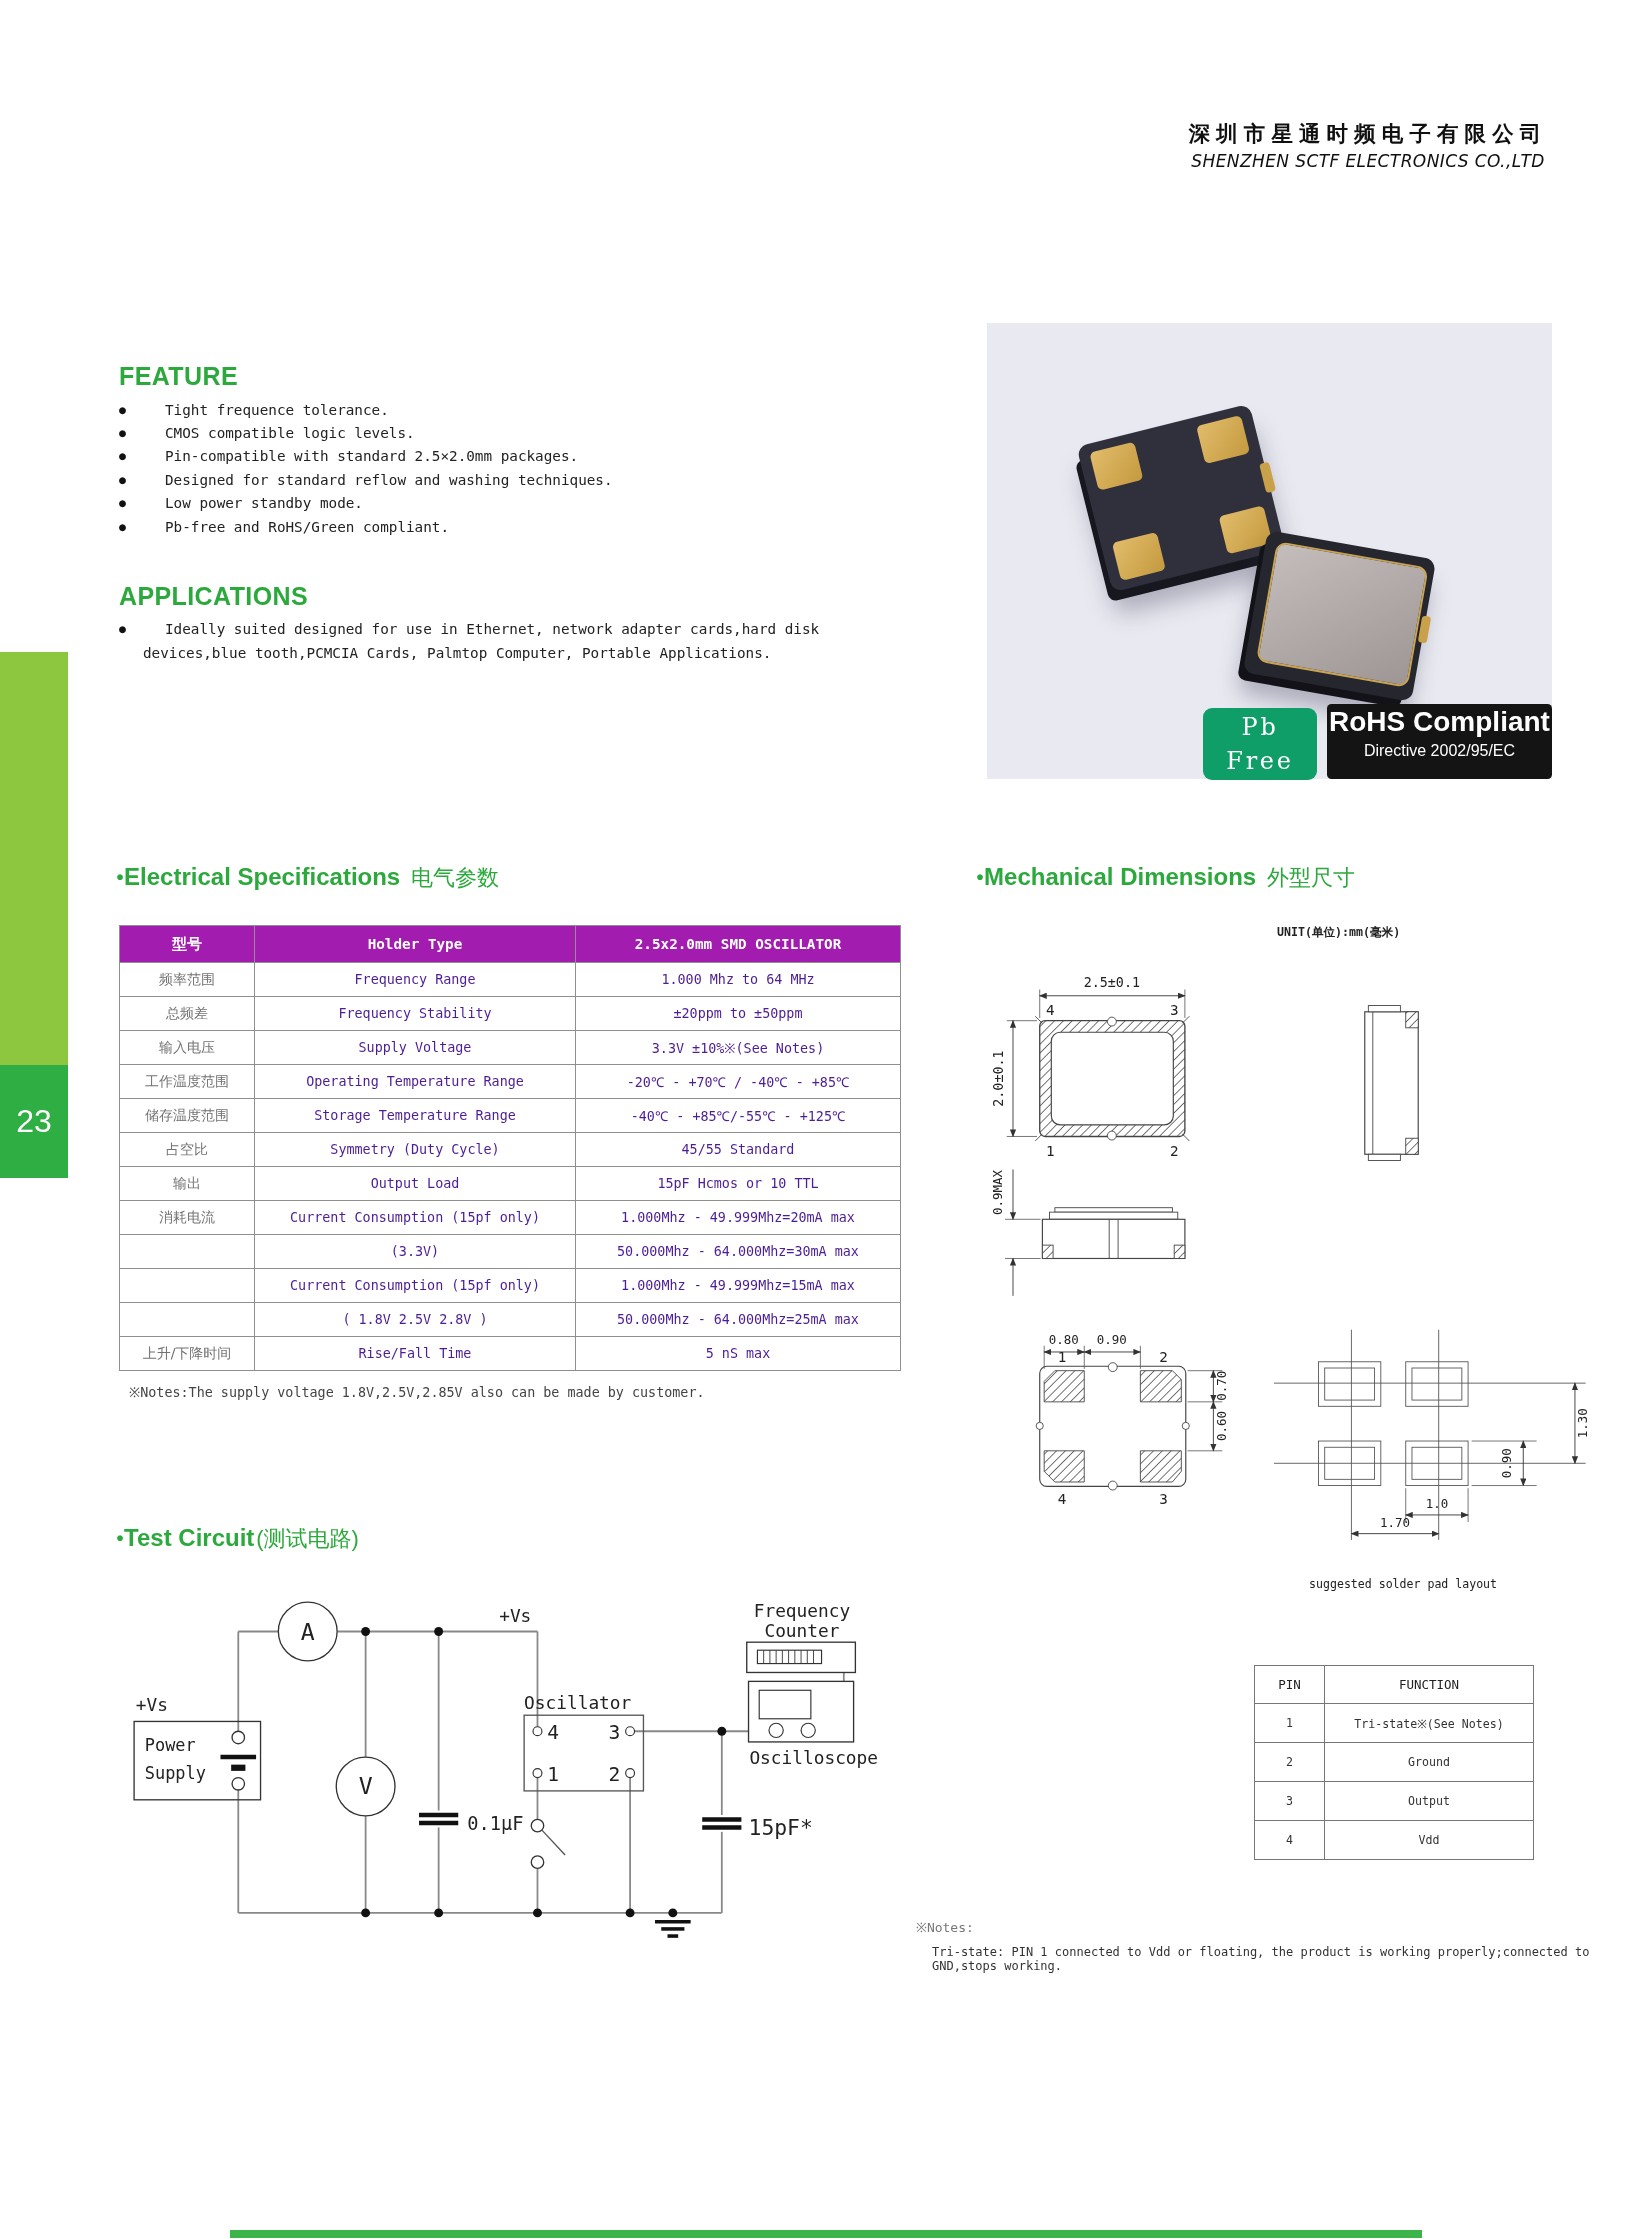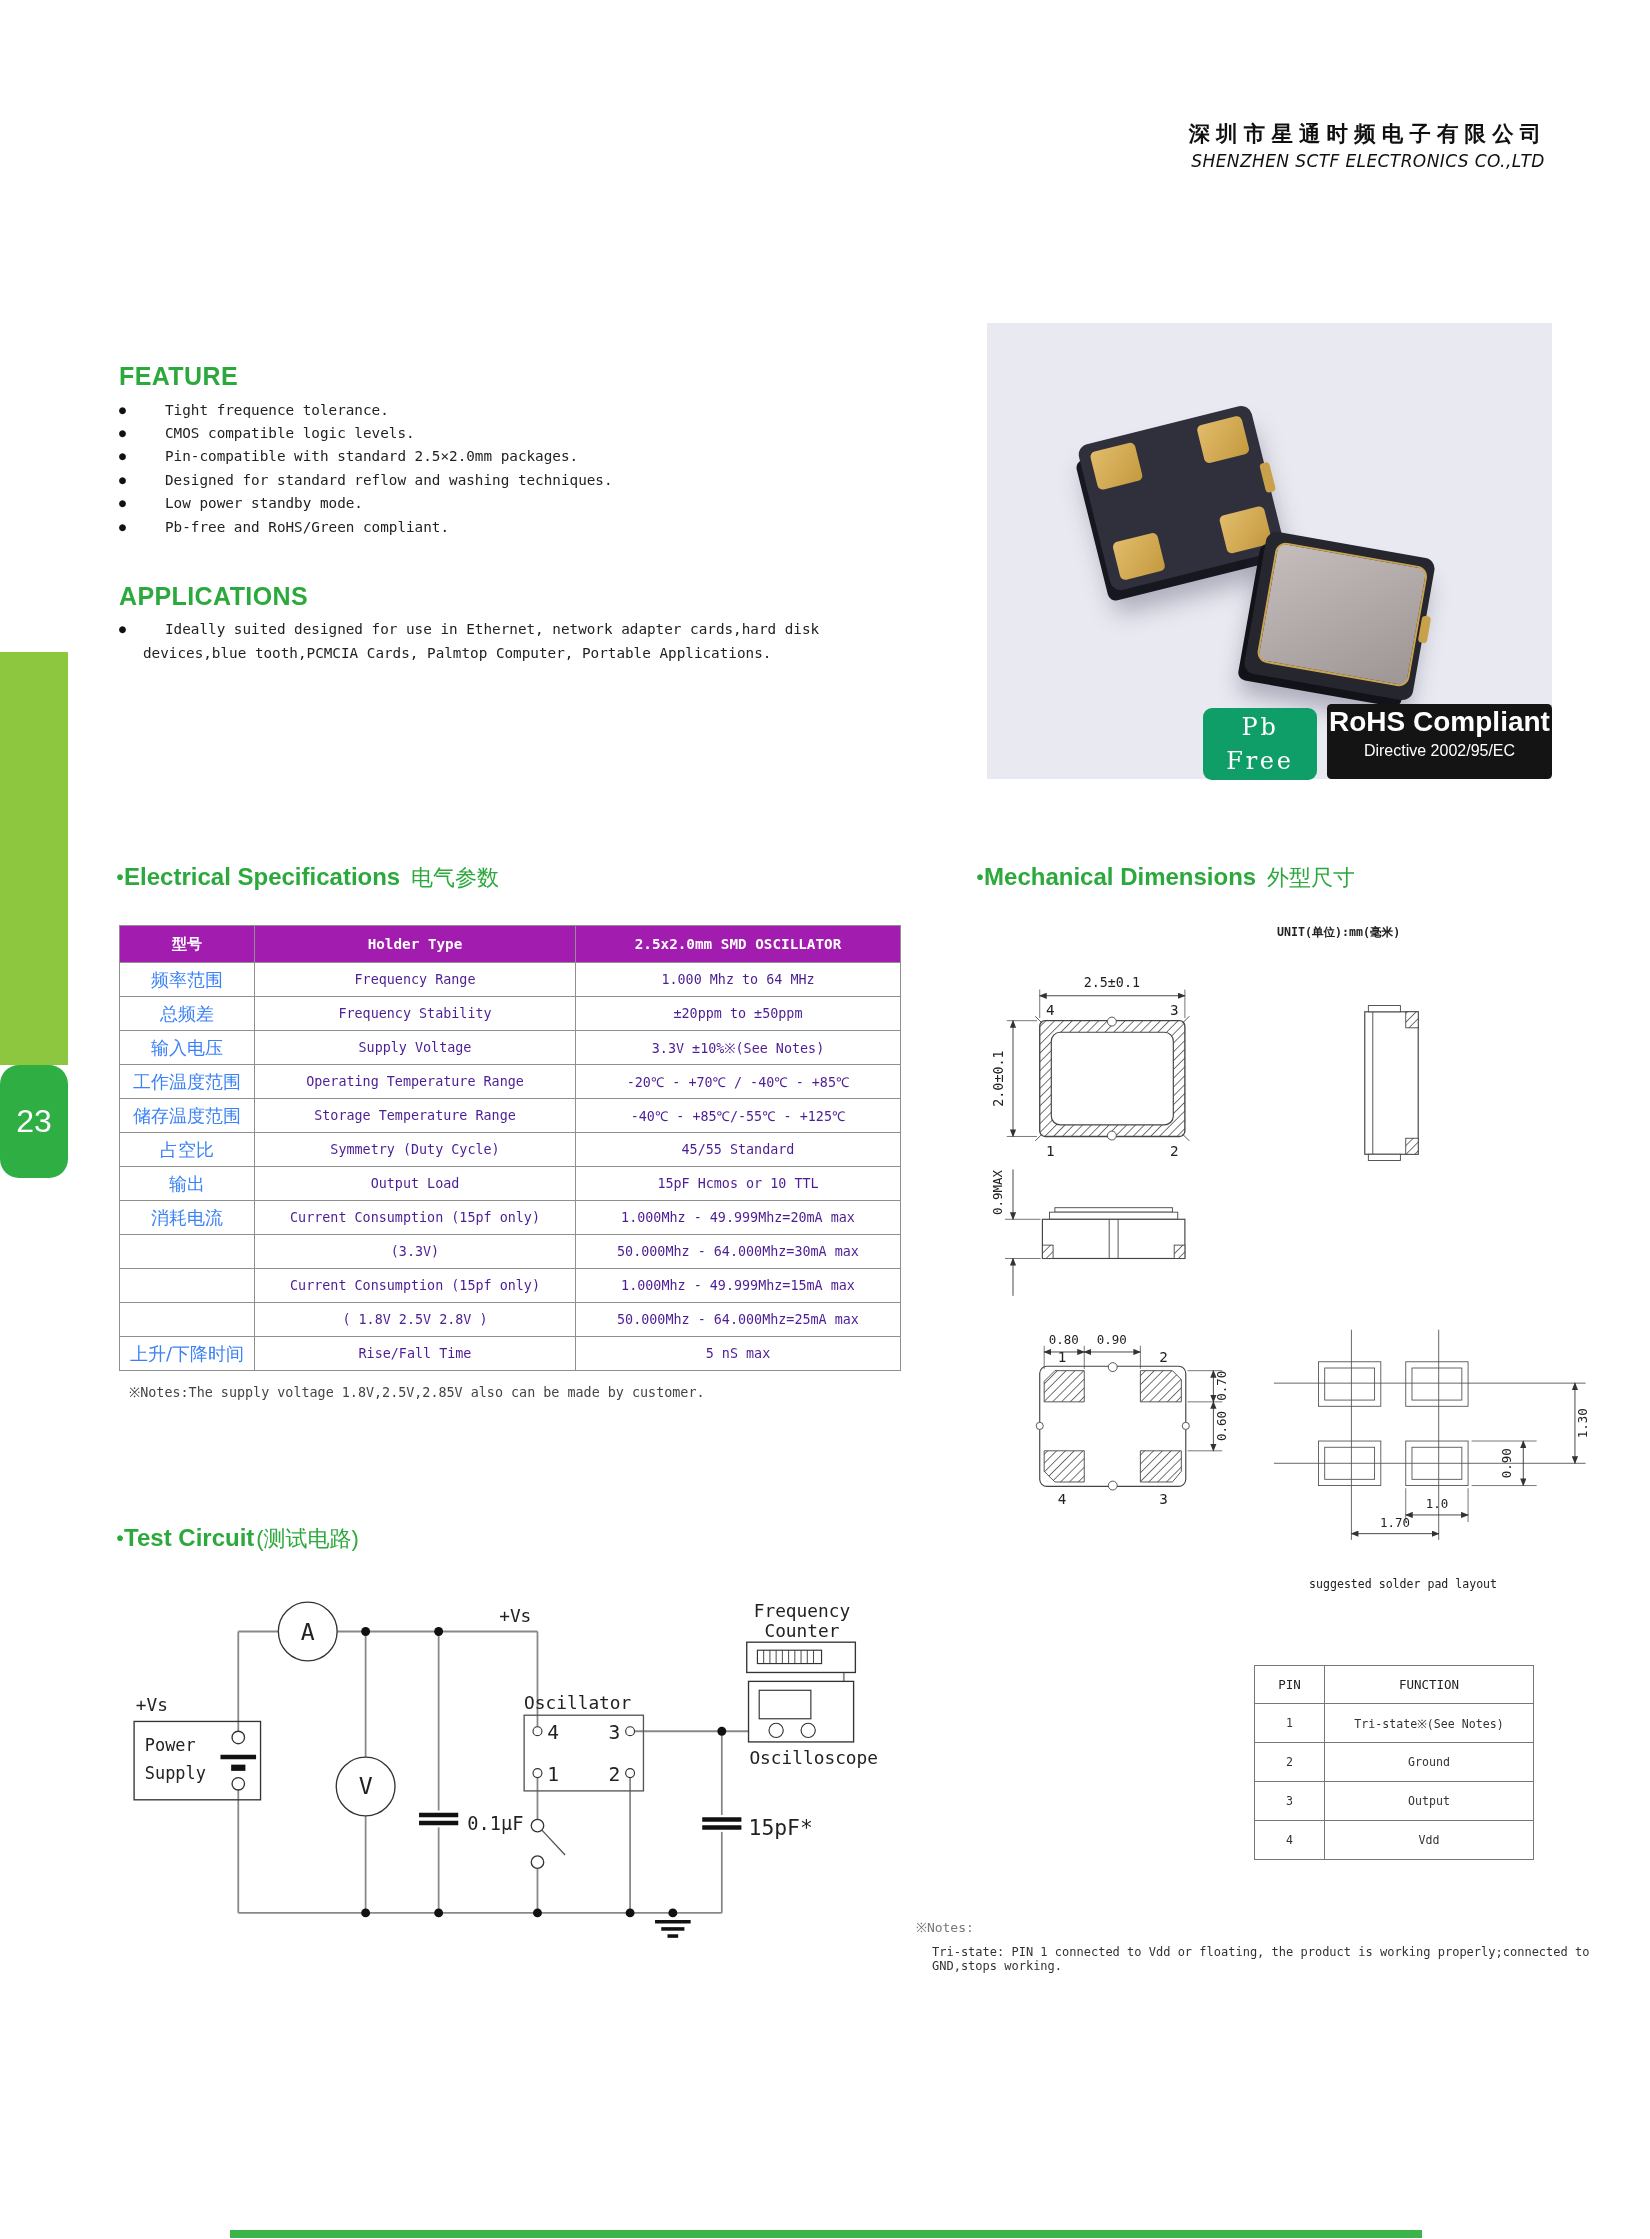--- a/index.html
+++ b/index.html
@@ -32,41 +32,41 @@
   .head-bullet{font-size:13.4px;vertical-align:4.5px;}
   .head-en{font-size:24px;}
   .head-cn{font-family:Liberation Sans, sans-serif;font-size:22px;font-weight:normal;margin-left:10.7px;}
   
   table.spec{border-collapse:collapse;table-layout:fixed;width:782px;}
   table.spec td,table.spec th{border:0.9px solid #8f8f8f;text-align:center;padding:0;}
   table.spec thead th{background:#a21caf;color:#fff;font-weight:bold;height:36px;}
   table.spec thead th.cjk{font-size:15px;font-family:"DejaVu Sans",sans-serif;}
   table.spec thead th.lat{font-size:14.3px;}
   table.spec tbody td{height:33px;font-size:13.4px;color:#4c1d95;}
-  table.spec tbody td.cjk{font-size:18px;color:#3b82f6;font-family:"DejaVu Sans",sans-serif;}
+  table.spec tbody td.cjk{font-size:14px;color:#737373;font-family:"DejaVu Sans",sans-serif;}
   table.spec{border:1.8px solid #6e6e6e;}
   
   table.pin{border-collapse:collapse;table-layout:fixed;width:279px;border:1.8px solid #555;}
   table.pin td,table.pin th{border:1.3px solid #777;text-align:center;padding:0;}
   table.pin th{height:37px;font-size:12.5px;font-weight:normal;color:#222;}
   table.pin td{height:38px;font-size:11.6px;color:#333;}
   .notetxt{font-size:13.4px;color:#444;}
   .fnote-t{font-size:13px;color:#777;}
   .fnote-b{font-size:12px;color:#333;}
   .pgnum{font-family:"Liberation Sans",sans-serif;font-size:32px;color:#fff;}
   .unit{font-size:11.6px;color:#222;}
   svg text{font-family:"DejaVu Sans Mono",monospace;fill:#222;}
 </style>
 </head>
 <body>
 
 <div class="page">
 
   <div class="abs" style="left:0;top:652px;width:68px;height:413px;background:#8DC63F;"></div>
-  <div class="abs" style="left:0;top:1065px;width:68px;height:113px;background:#2FAE44;display:flex;align-items:center;justify-content:center;border-radius:19px;">
+  <div class="abs" style="left:0;top:1065px;width:68px;height:113px;background:#2FAE44;display:flex;align-items:center;justify-content:center;">
     <span class="pgnum">23</span>
   </div>
 
   <div class="abs" style="left:1181px;top:119px;width:374px;text-align:center;">
     <div class="company-cn">深圳市星通时频电子有限公司</div>
     <div class="company-en" style="margin-top:2.7px;">SHENZHEN SCTF ELECTRONICS  CO.,LTD</div>
   </div>
 
   <div class="abs sec-title feat-title" style="left:119px;top:362px;">FEATURE</div>
   <ul class="abs blist" style="left:119px;top:398px;width:713px;">

